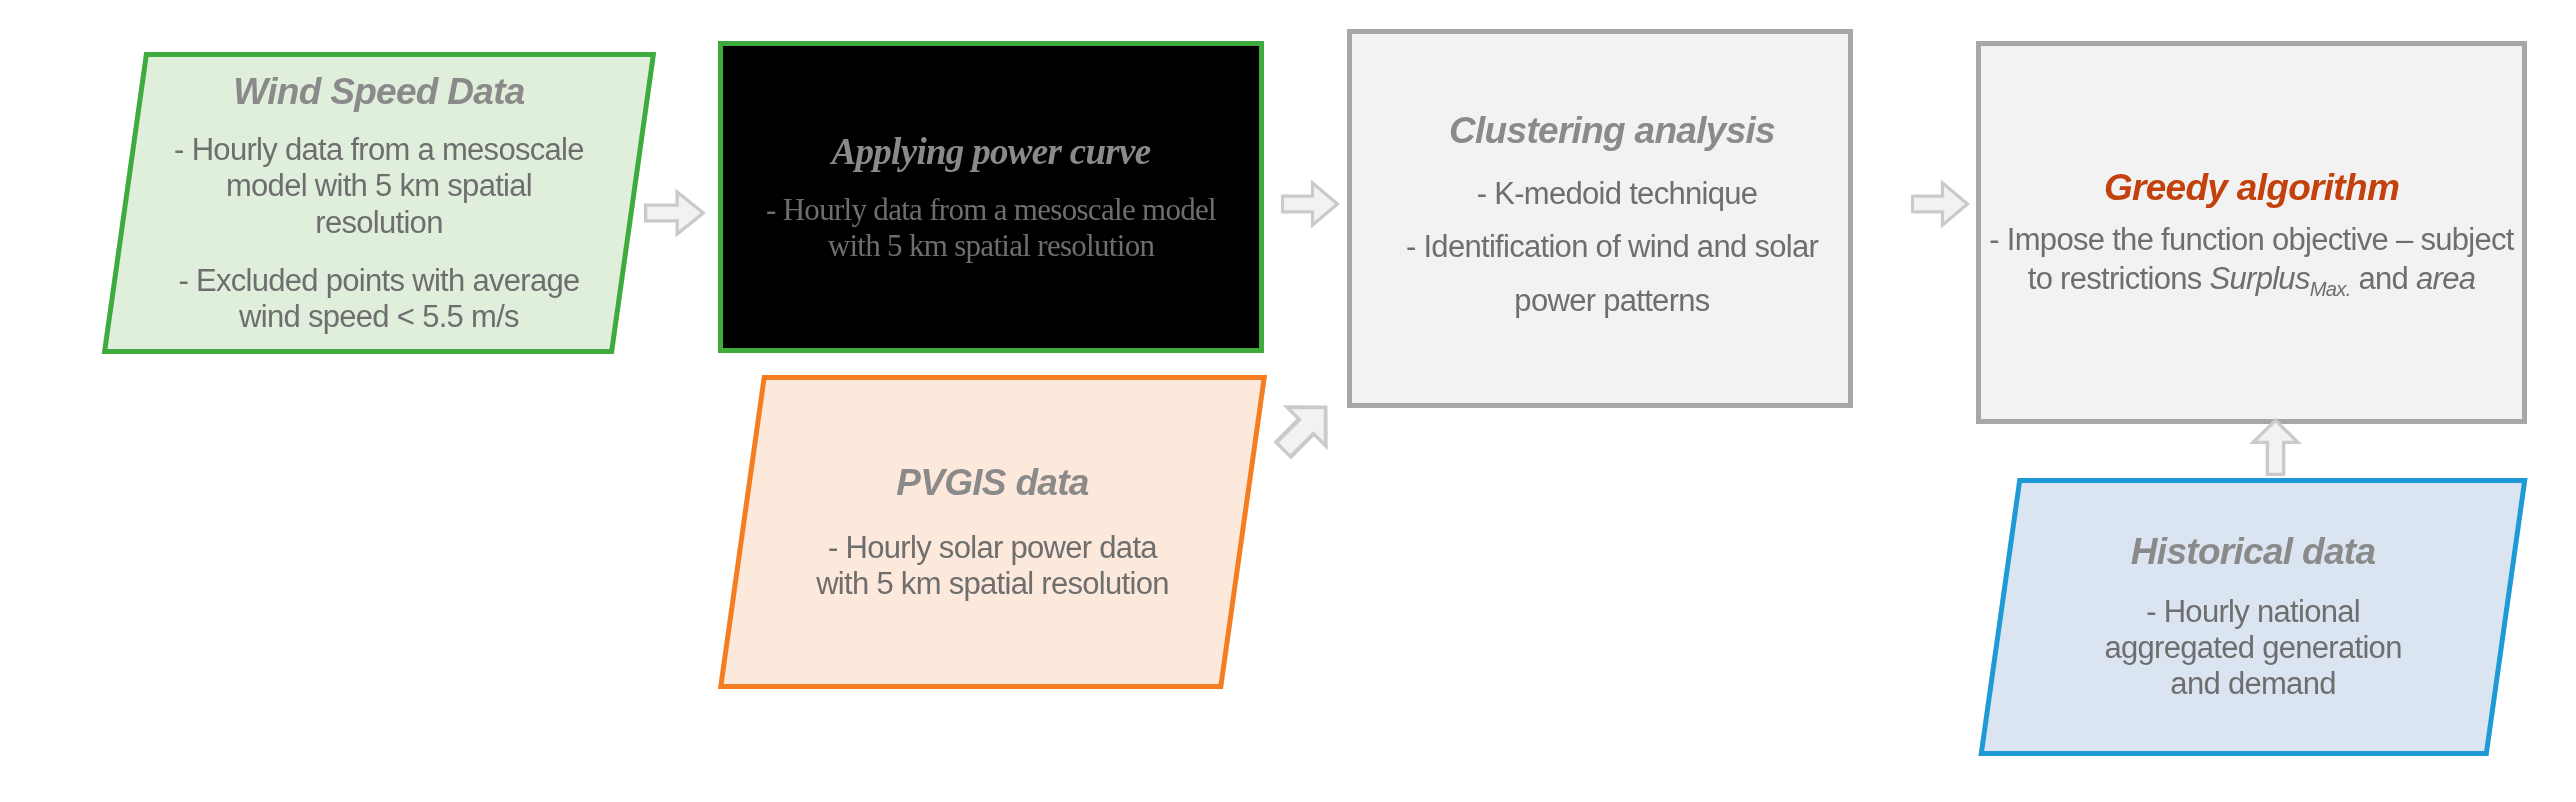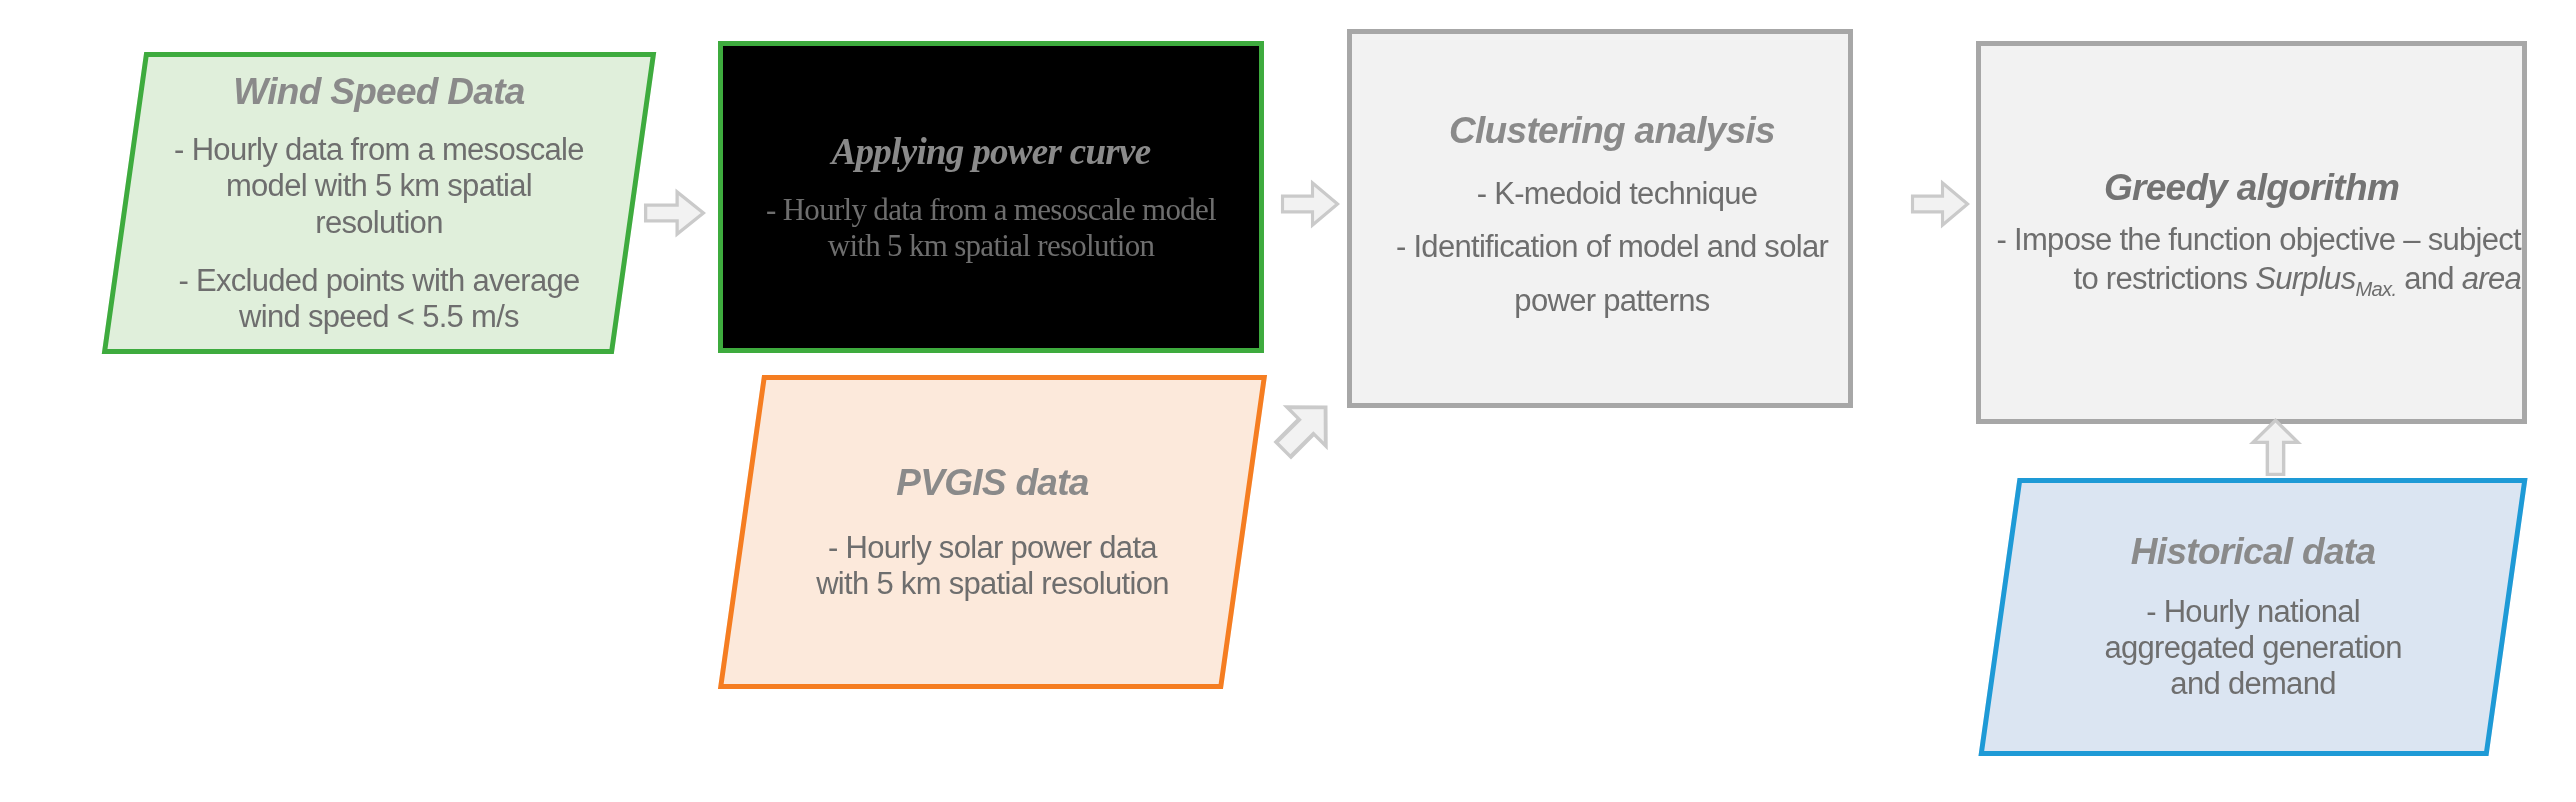--- a/index.html
+++ b/index.html
@@ -72,21 +72,21 @@
   #node-pvgis .bullet { max-width: 372px; }
 
   #node-clustering { left: 1347px; top: 29px;  width: 506px; height: 379px; padding-left: 24px; }
   #node-clustering .node-title { margin-bottom: 15px; }
   #node-clustering .bullet { line-height: 1.72; max-width: 532px; }
   #node-clustering .bullet + .bullet { margin-top: 0; }
 
   #node-greedy     { left: 1976px; top: 41px;  width: 551px; height: 383px; }
   #node-greedy .node-title { margin-bottom: 12.3px; }
   #node-greedy .bullet { line-height: 1.24; }
-  #node-greedy .bullet.b1 { max-width: 539px; text-align: right; }
+  #node-greedy .bullet.b1 { max-width: 539px; }
   #node-greedy .bullet.b2 { max-width: 478px; margin-top: 20.5px; }
 
   #node-historical { left: 1998px; top: 478px; width: 510px; height: 278px; }
   #node-historical .node-title { margin-bottom: 20.5px; }
   #node-historical .bullet { max-width: 345px; }
 
   
   .arrow { position: absolute; }
   .arrow svg { display: block; width: 100%; height: 100%; overflow: visible; }
   .arrow path { stroke-width: 5px; stroke-linejoin: miter; }
@@ -139,33 +139,33 @@
   <div class="arrow" id="arrow-3">
     <svg viewBox="0 0 96 76" preserveAspectRatio="none">
       <path d="M4 26 H52 V6 L92 38 L52 70 V50 H4 Z" style="fill: rgb(242, 242, 242); stroke: rgb(202, 202, 202);"></path>
     </svg>
   </div>
 
   <div class="node" id="node-clustering" style="border-color: rgb(167, 167, 167); background-color: rgb(242, 242, 242);">
     <div class="content">
       <div class="node-title" style="color: rgb(138, 138, 138);">Clustering analysis</div>
       <p class="bullet" style="color: rgb(110, 110, 110); margin-left: 10px;">- K-medoid technique</p>
-      <p class="bullet" style="color: rgb(110, 110, 110);">- Identification of model and solar power patterns</p>
+      <p class="bullet" style="color: rgb(110, 110, 110);">- Identification of wind and solar power patterns</p>
     </div>
   </div>
 
   <div class="arrow" id="arrow-4">
     <svg viewBox="0 0 96 76" preserveAspectRatio="none">
       <path d="M4 26 H52 V6 L92 38 L52 70 V50 H4 Z" style="fill: rgb(242, 242, 242); stroke: rgb(202, 202, 202);"></path>
     </svg>
   </div>
 
   <div class="node" id="node-greedy" style="border-color: rgb(167, 167, 167); background-color: rgb(242, 242, 242);">
     <div class="content">
-      <div class="node-title" style="color: #737373;">Greedy algorithm</div>
+      <div class="node-title" style="color: #c2410c;">Greedy algorithm</div>
       <p class="bullet b1" style="color: rgb(110, 110, 110);"><span>- Impose the function objective – subject to restrictions </span><span class="it">Surplus</span><sub class="subs it">Max.</sub><span> and </span><span class="it">area</span></p>
     </div>
   </div>
 
   <div class="arrow" id="arrow-5">
     <svg viewBox="0 0 78 90" preserveAspectRatio="none">
       <path d="M27 86 V38 H6 L39 5 L72 38 H51 V86 Z" style="fill: rgb(242, 242, 242); stroke: rgb(202, 202, 202);"></path>
     </svg>
   </div>
 

